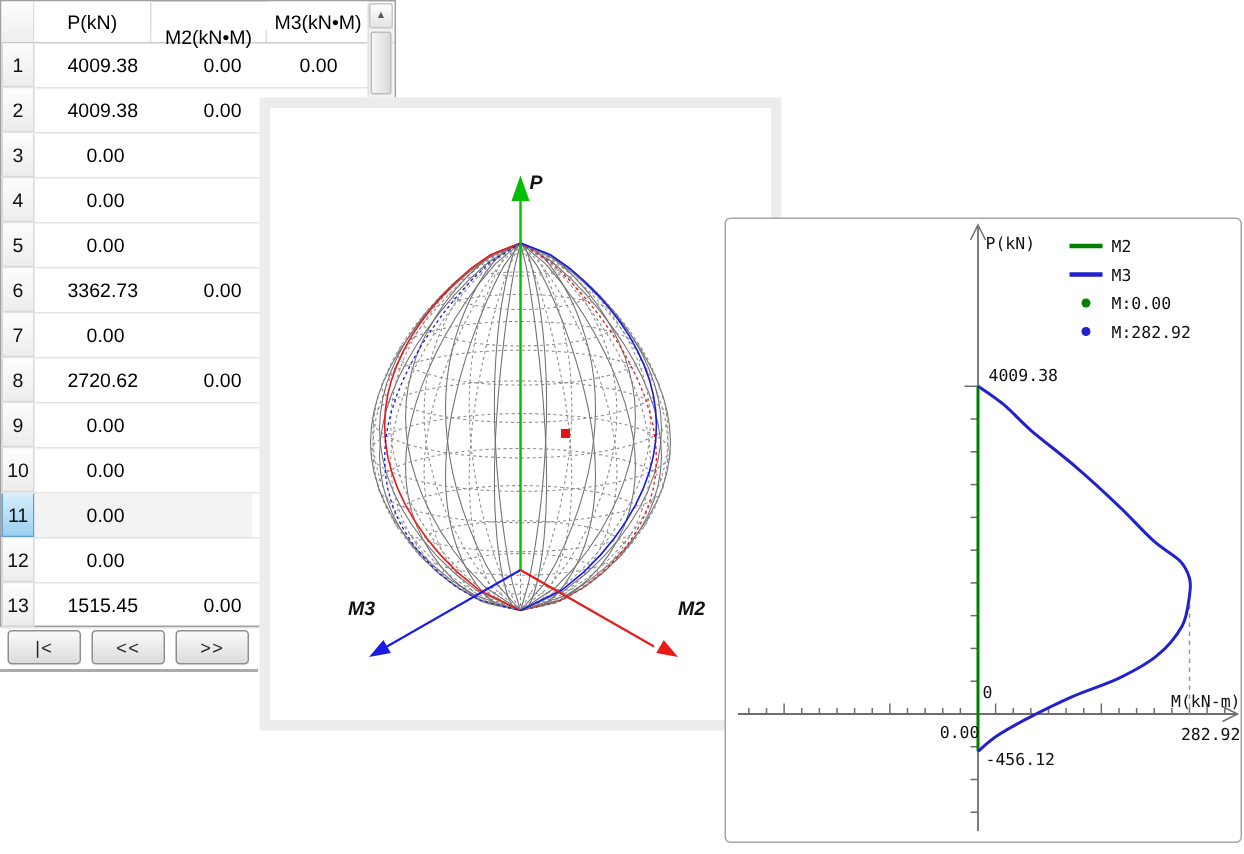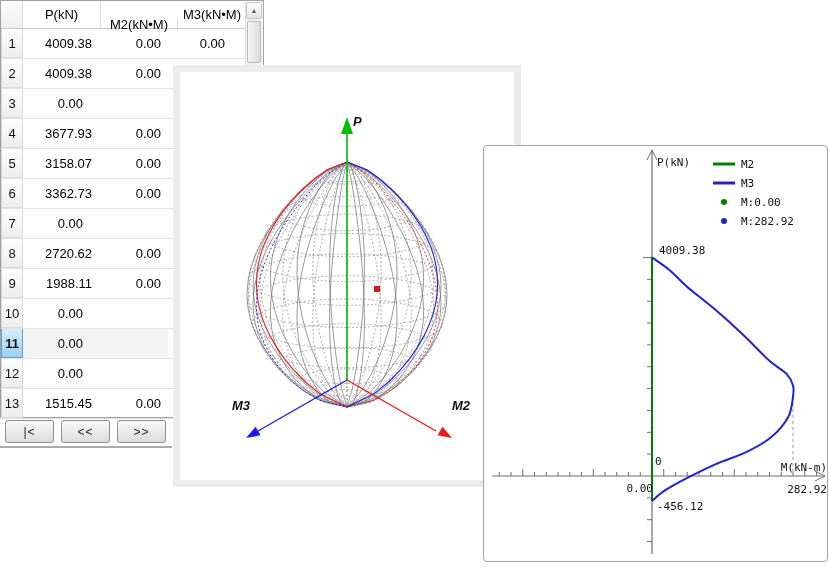--- a/index.html
+++ b/index.html
@@ -13,21 +13,21 @@
         border:1px solid #a0a0a0;background:#fff;}
   .g-head{display:flex;height:28px;box-sizing:border-box;border-bottom:1px solid #c9c9c9;}
   .hc{box-sizing:border-box;border-right:1px solid #dcdcdc;display:flex;align-items:center;
       justify-content:center;font-size:13px;color:#000;background:#fff;}
   .hc.corner{width:22px;background:linear-gradient(#fdfdfd,#efefef);}
   .hc.cp{width:78px;} .hc.cm2{width:77px;margin-top:19px;} .hc.cm3{width:68px;border-right:none;}
   .g-row{display:flex;height:30px;box-sizing:border-box;border-bottom:1px solid #e3e3e3;}
   .nc{width:22px;box-sizing:border-box;border:1px solid #d9d9d9;border-top:none;
       background:linear-gradient(#fdfdfd,#ededed);display:flex;align-items:center;
       justify-content:center;font-size:13px;color:#111;}
-  .nc.nsel{background:linear-gradient(#d6edfa,#9bd0f1);border-color:#64a0c8;font-weight:bold;}
+  .nc.nsel{background:linear-gradient(#d6edfa,#9bd0f1);border-color:#64a0c8;font-weight:normal;}
   .vc{box-sizing:border-box;display:flex;align-items:center;justify-content:flex-end;
       font-size:13px;color:#000;}
   .vp{width:78px;padding-right:9px;} .vm2{width:77px;padding-right:17px;} .vm3{width:68px;padding-right:21px;}
   .g-row.sel .vc{background:#f3f3f3;}
   .vscroll{position:absolute;right:1px;top:1px;width:17px;height:415px;background:#f1f1f1;
            border-left:1px solid #e0e0e0;box-sizing:border-box;}
   .sb-btn{height:17px;box-sizing:border-box;border:1px solid #c6c6c6;border-radius:2px;
           background:linear-gradient(#fefefe,#e4e4e4);display:flex;align-items:center;justify-content:center;}
   .sb-arrow{font-size:7px;color:#5a5a5a;line-height:1;}
   .sb-thumb{margin:2px 1px 0 1px;height:40px;border:1px solid #bdbdbd;border-radius:2px;
@@ -74,27 +74,25 @@
             <div class="vc vm2">0.00</div>
             <div class="vc vm3"></div>
           </div>
           <div class="g-row">
             <div class="nc">3</div>
             <div class="vc vm2">0.00</div>
             <div class="vc vm3"></div>
           </div>
           <div class="g-row">
             <div class="nc">4</div>
-            <div class="vc vp">3677.93</div>
             <div class="vc vm2">0.00</div>
             <div class="vc vm3"></div>
           </div>
           <div class="g-row">
             <div class="nc">5</div>
-            <div class="vc vp">3158.07</div>
             <div class="vc vm2">0.00</div>
             <div class="vc vm3"></div>
           </div>
           <div class="g-row">
             <div class="nc">6</div>
             <div class="vc vp">3362.73</div>
             <div class="vc vm2">0.00</div>
             <div class="vc vm3"></div>
           </div>
           <div class="g-row">
@@ -103,21 +101,20 @@
             <div class="vc vm3"></div>
           </div>
           <div class="g-row">
             <div class="nc">8</div>
             <div class="vc vp">2720.62</div>
             <div class="vc vm2">0.00</div>
             <div class="vc vm3"></div>
           </div>
           <div class="g-row">
             <div class="nc">9</div>
-            <div class="vc vp">1988.11</div>
             <div class="vc vm2">0.00</div>
             <div class="vc vm3"></div>
           </div>
           <div class="g-row">
             <div class="nc">10</div>
             <div class="vc vm2">0.00</div>
             <div class="vc vm3"></div>
           </div>
           <div class="g-row sel">
             <div class="nc nsel">11</div>

